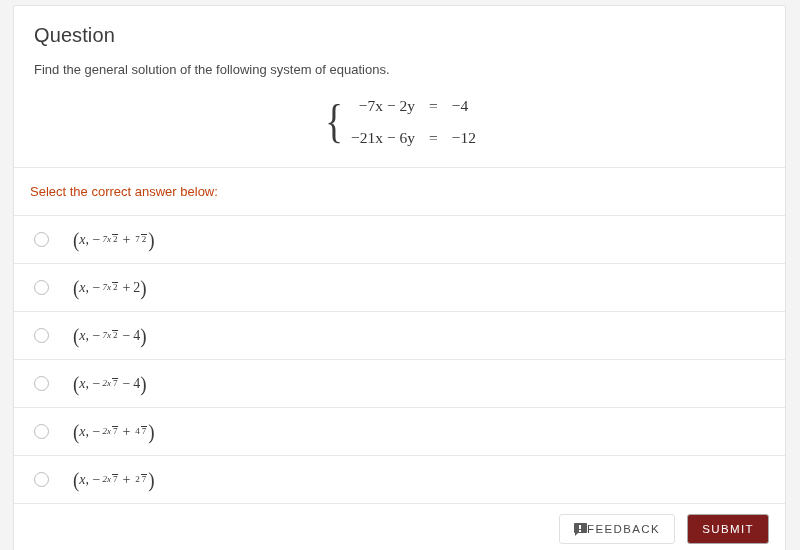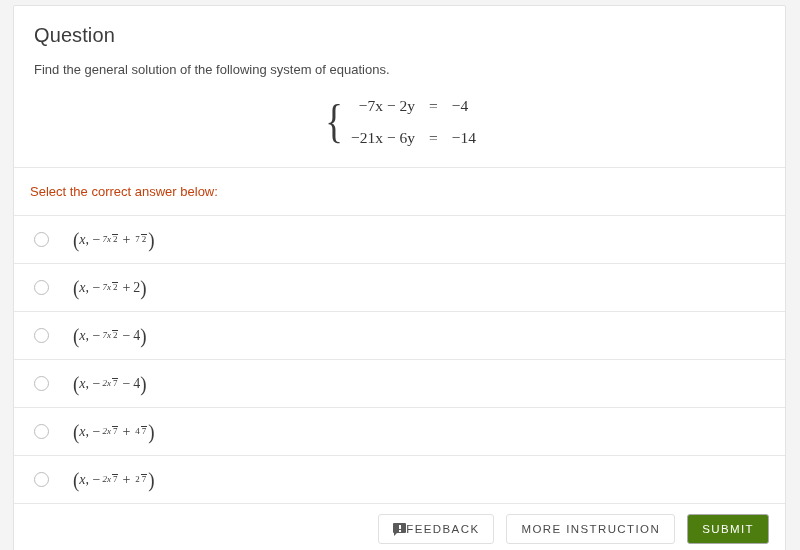--- a/index.html
+++ b/index.html
@@ -171,21 +171,21 @@
     border-radius: 3px;
     padding: 0 14px;
     height: 30px;
     display: inline-flex;
     align-items: center;
     justify-content: center;
     cursor: pointer;
     box-sizing: border-box;
   }
   .btn-submit {
-    background: #4d7c0f;
+    background: #7f1d1d;
     border-color: #aaaaaa;
     color: #ffffff;
     cursor: default;
   }
   .feedback-icon {
     width: 13px;
     height: 12px;
     position: relative;
     display: inline-block;
     flex: 0 0 auto;
@@ -237,21 +237,21 @@
     <div class="equation-wrap">
       <div class="system">
         <span class="brace">{</span>
         <div class="eq-rows">
           <span class="eq-cell eq-lhs">−7x − 2y</span>
           <span class="eq-cell eq-rel">=</span>
           <span class="eq-cell eq-rhs">−4</span>
 
           <span class="eq-cell eq-lhs">−21x − 6y</span>
           <span class="eq-cell eq-rel">=</span>
-          <span class="eq-cell eq-rhs">−14</span>
+          <span class="eq-cell eq-rhs">−12</span>
         </div>
       </div>
     </div>
   </div>
 
   <div class="select-prompt">Select the correct answer below:</div>
 
   <div class="option-row">
     <span class="radio"></span>
     <span class="option-text">
@@ -366,21 +366,18 @@
   <div class="footer">
     <button class="btn">
       <span class="feedback-icon">
         <span class="bubble"></span>
         <span class="tail"></span>
         <span class="bang"></span>
         <span class="dot"></span>
       </span>
       <span>FEEDBACK</span>
     </button>
-    <button class="btn">
-      <span>MORE INSTRUCTION</span>
-    </button>
     <button class="btn btn-submit">
       <span>SUBMIT</span>
     </button>
   </div>
 
 </div>
 
 </body></html>

